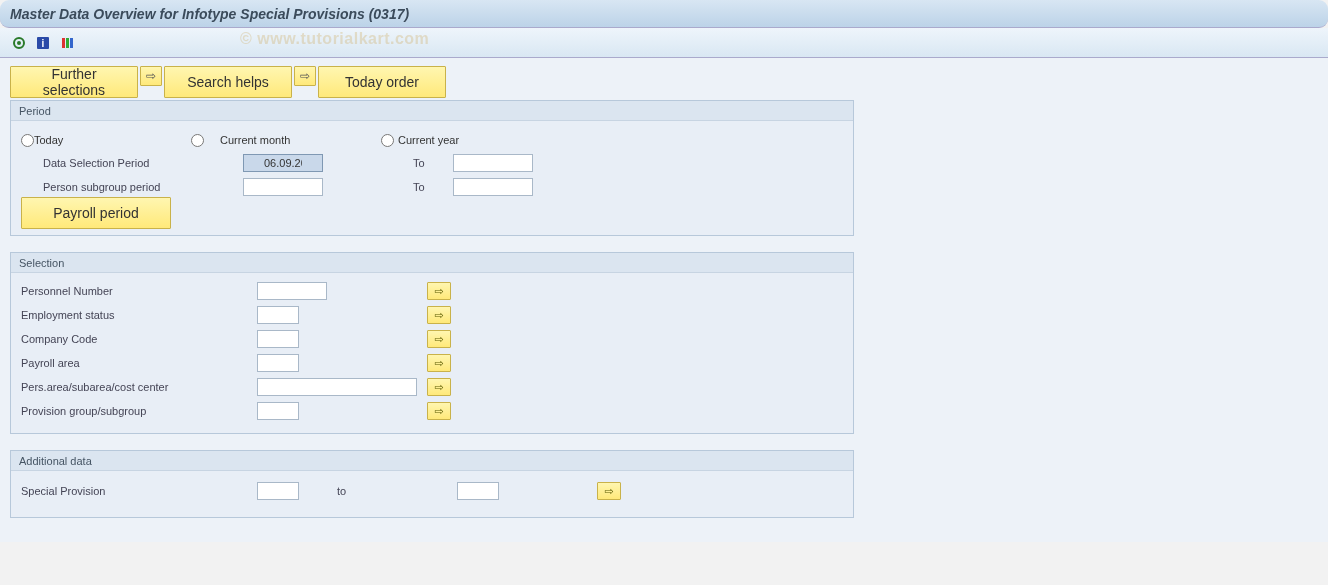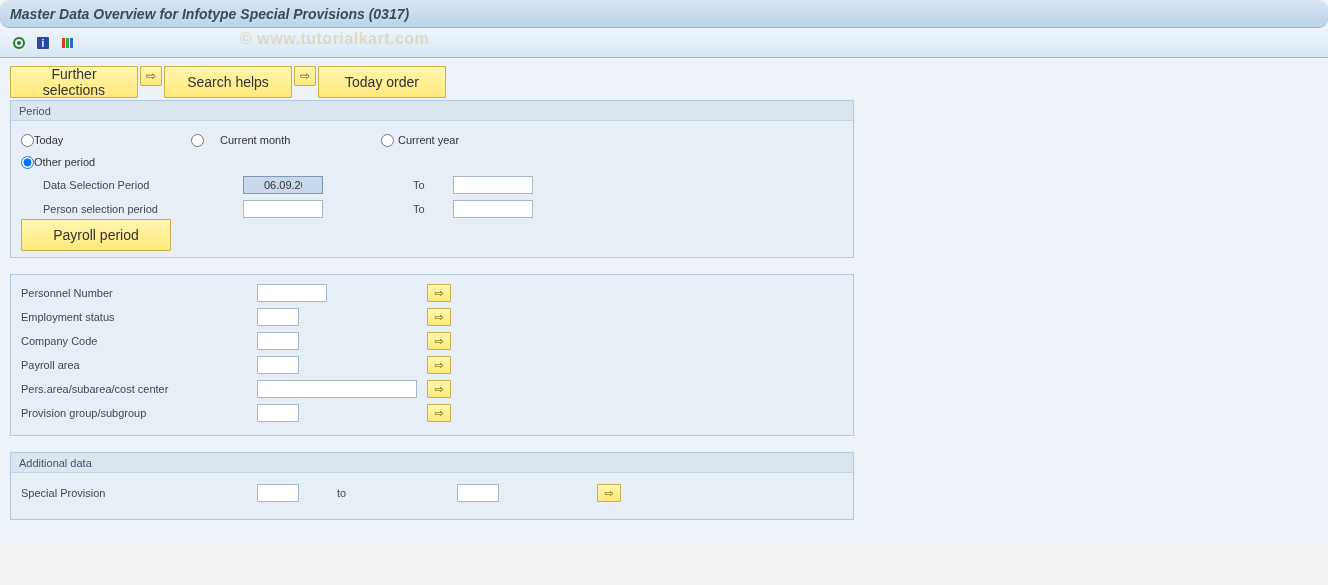--- a/index.html
+++ b/index.html
@@ -209,48 +209,43 @@
         </label>
         <label class="radio-col2">
           <input type="radio" name="period" style="">
           <span>Current month</span>
         </label>
         <label class="radio-col3">
           <input type="radio" name="period" style="">
           <span>Current year</span>
         </label>
       </div>
-      <div class="radio-row">
-        <label class="radio-col1">
-          <input type="radio" name="period" checked="" style="">
-          <span>Other period</span>
-        </label>
-      </div>
 
       <div class="form-row">
         <span class="lbl-indent"></span>
         <span class="lbl">Data Selection Period</span>
         <input class="txt w80 selected" value="06.09.2018" style="">
         <span class="to-label">To</span>
         <input class="txt w80" value="" style="">
       </div>
       <div class="form-row">
         <span class="lbl-indent"></span>
-        <span class="lbl">Person selection period</span>
+        <span class="lbl">Person subgroup period</span>
         <input class="txt w80" value="" style="">
         <span class="to-label">To</span>
         <input class="txt w80" value="" style="">
       </div>
       <div class="form-row" style="margin-top:2px;">
         <button class="yellow-btn" style="width:150px;">Payroll period</button>
       </div>
     </div>
   </div>
 
   <div class="groupbox" style="width: 844px;">
+    <div class="group-title">Selection</div>
     <div class="inner" style="padding:6px 6px 0 6px;">
       <div class="sel-row">
         <span class="sel-lbl">Personnel Number</span>
         <span class="sel-field-col"><input class="txt w70" value="" style=""></span>
         <span class="sel-btn-col"><button class="small-arrow-btn">⇨</button></span>
       </div>
       <div class="sel-row">
         <span class="sel-lbl">Employment status</span>
         <span class="sel-field-col"><input class="txt w24" value="" style=""></span>
         <span class="sel-btn-col"><button class="small-arrow-btn">⇨</button></span>

